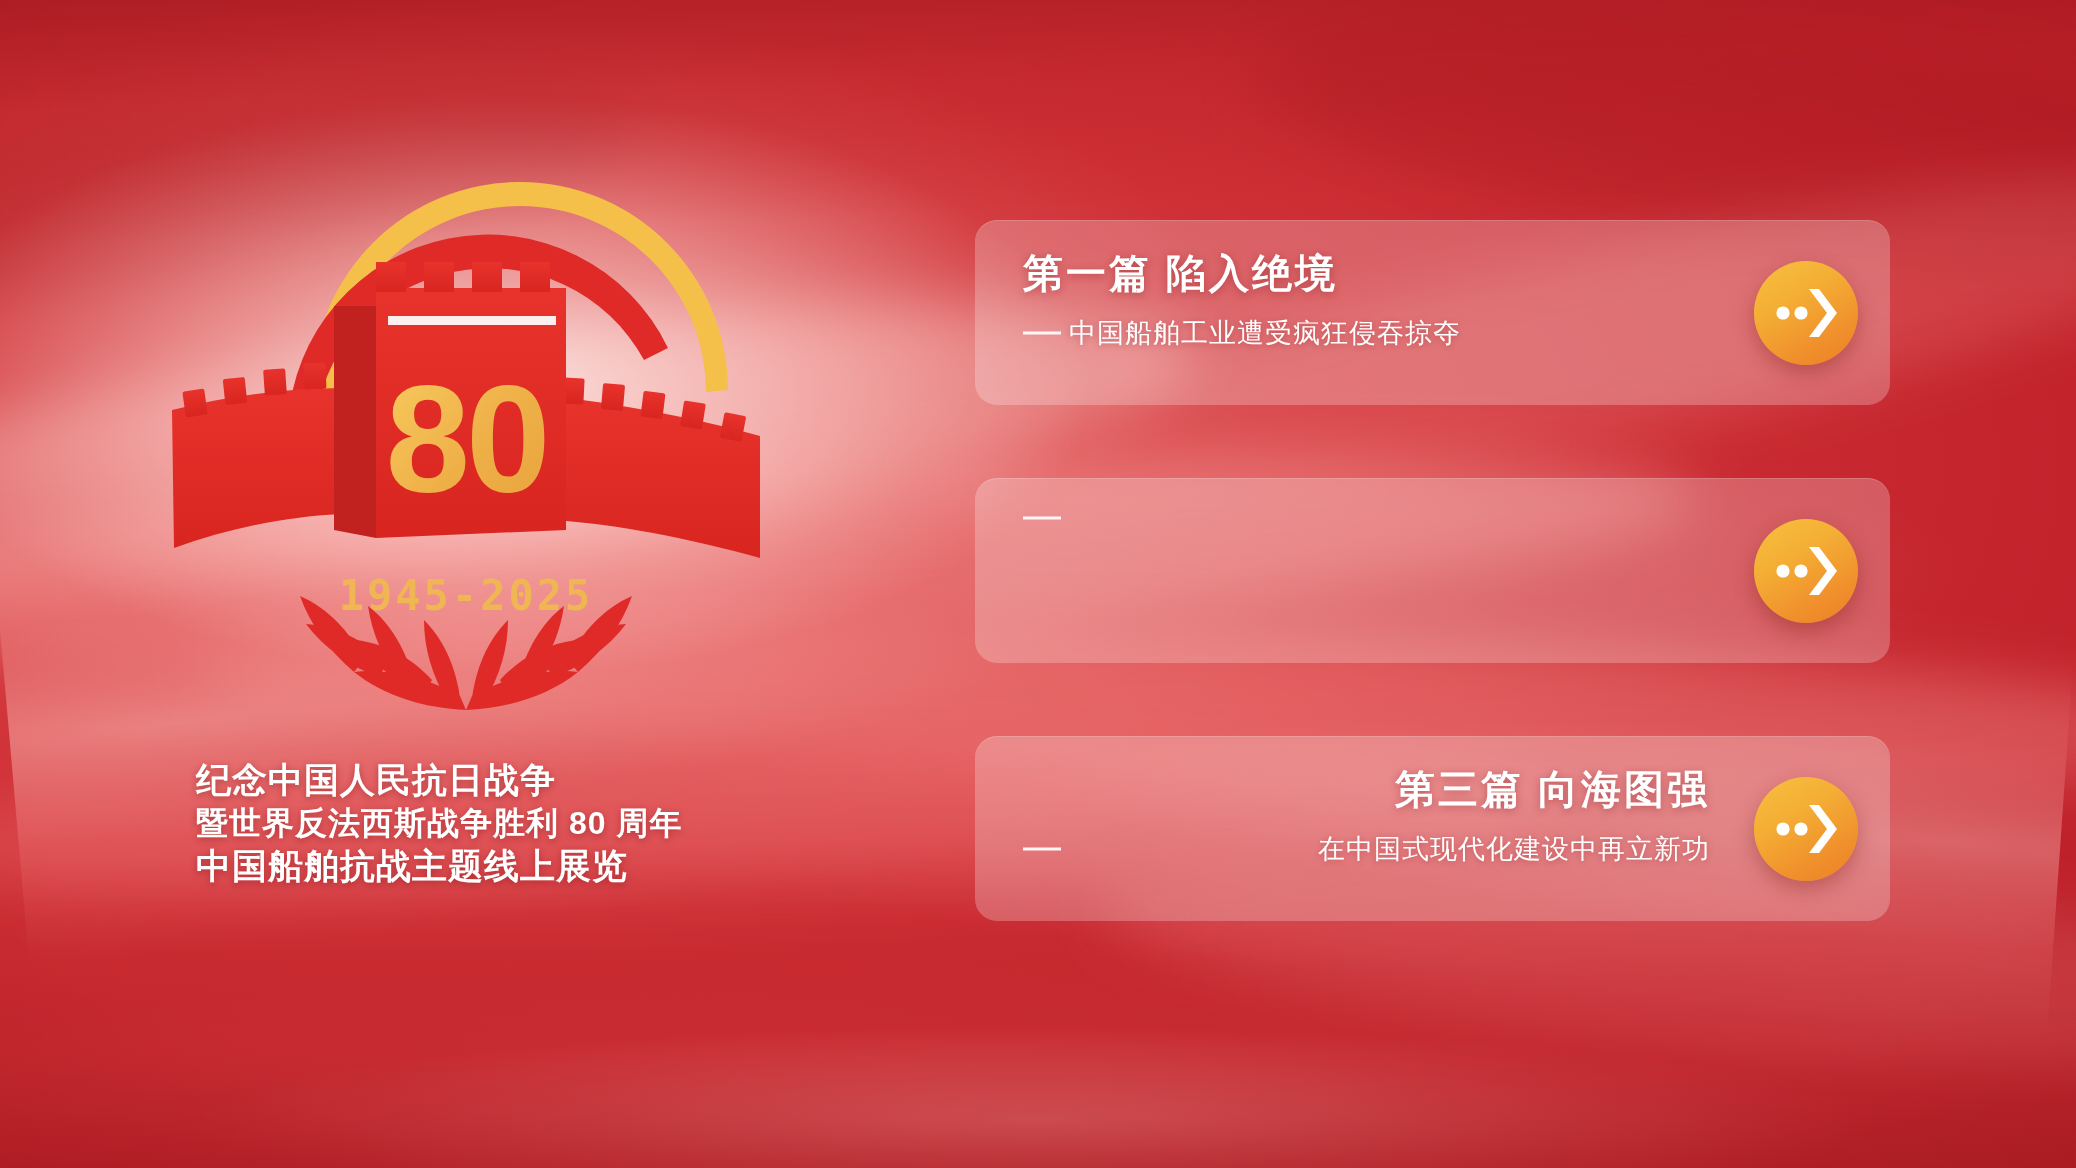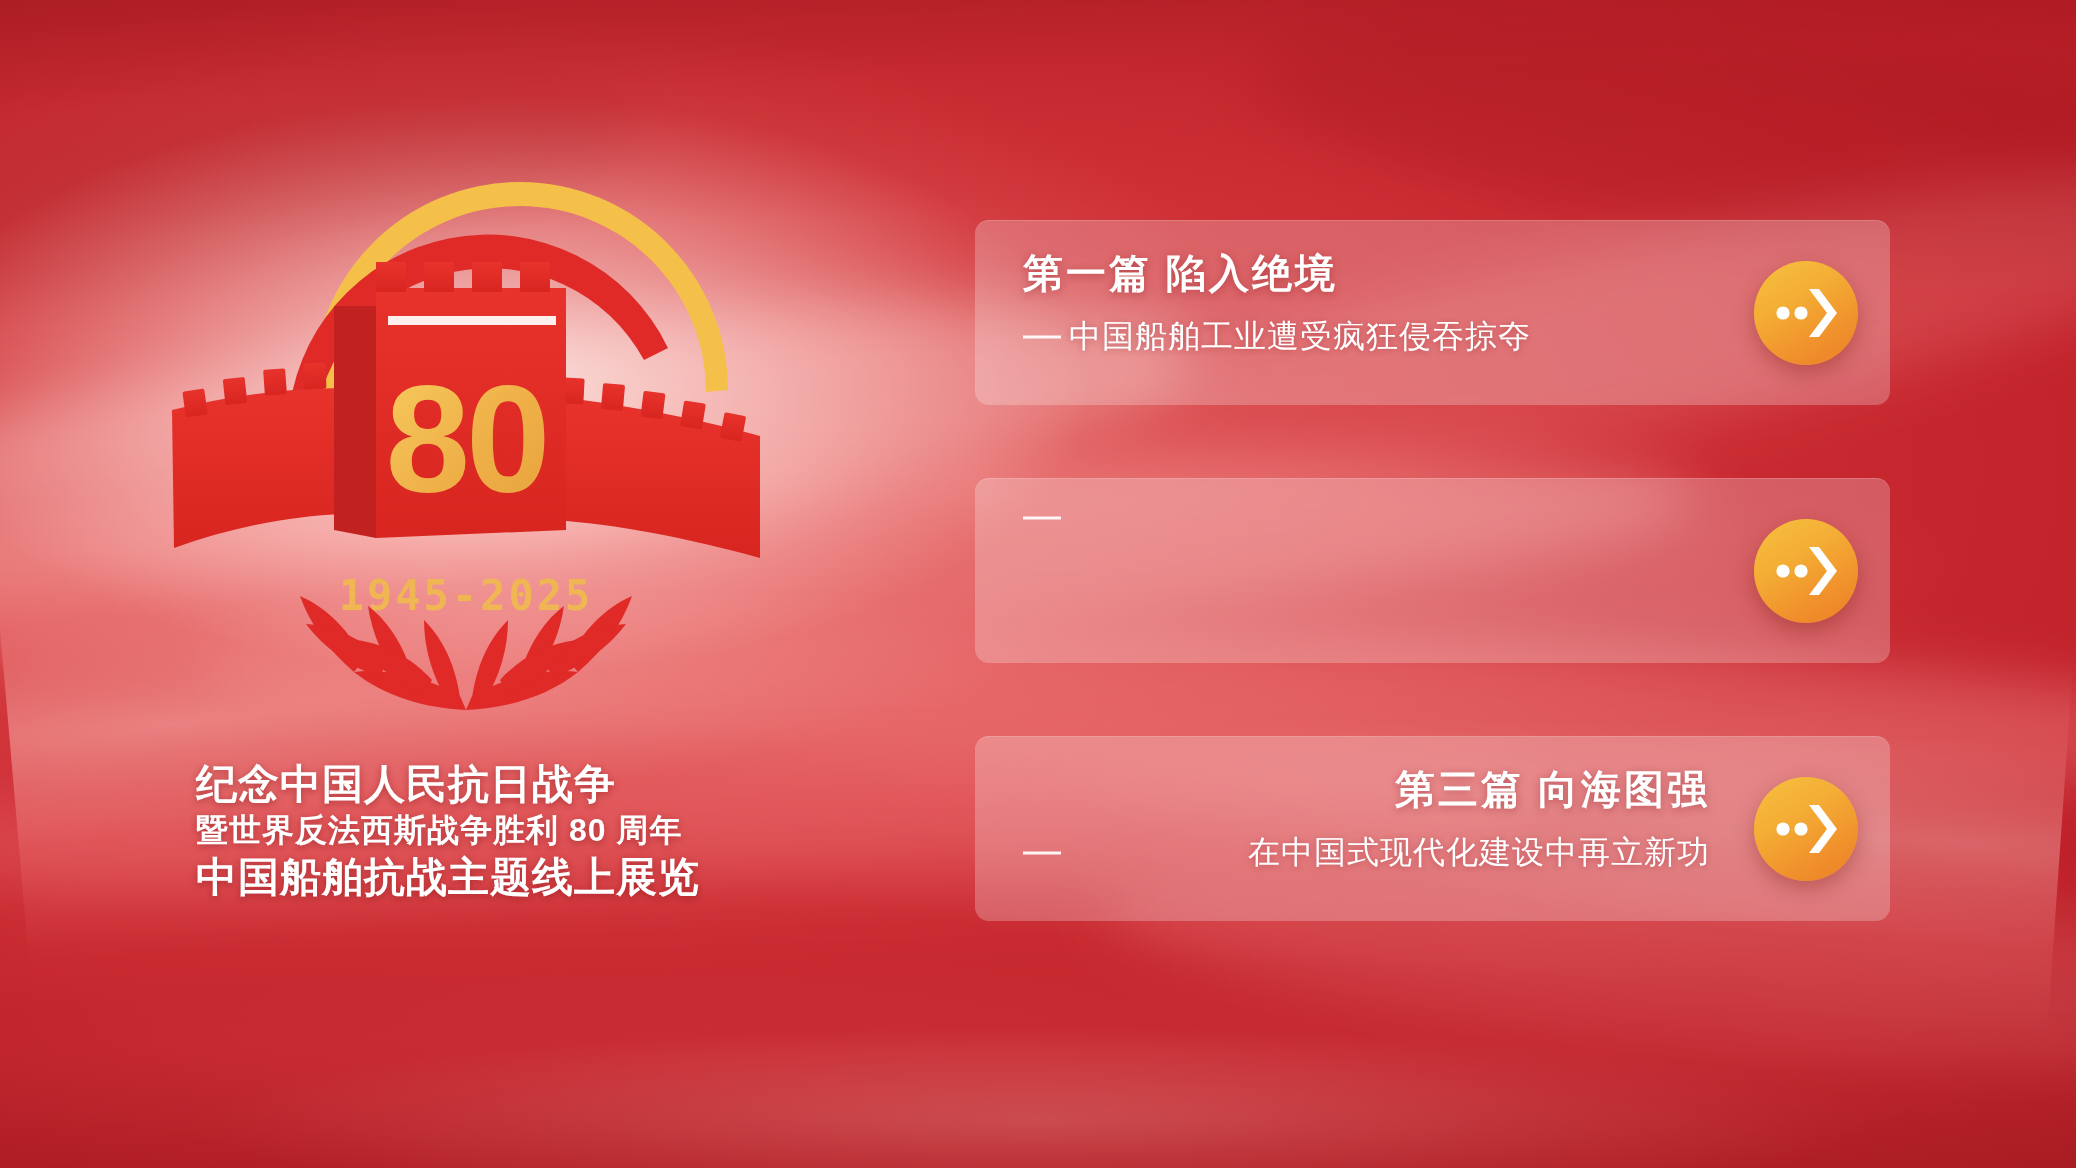--- a/index.html
+++ b/index.html
@@ -70,44 +70,44 @@
   #emblem{ position:absolute; left:148px; top:110px; width:680px; height:660px; }
   #emblem svg{ width:100%; height:100%; display:block; }
 
   
   #headline{
     position:absolute; left:196px; top:758px; width:760px;
     color:#ffffff; font-weight:bold; line-height:1.28;
     letter-spacing:1px;
     text-shadow:0 2px 7px rgba(120,10,15,0.45);
   }
-  #headline .hl{ font-size:41px; white-space:nowrap; }
+  #headline .hl{ font-size:35px; white-space:nowrap; }
   #headline .hl.l2{ font-size:32px; }
 
   
   #cards{ position:absolute; left:975px; top:220px; width:915px; }
   .card{
     position:relative; width:915px; height:185px; margin-bottom:73px;
-    border-radius:14px;
+    border-radius:22px;
     background:rgba(255,255,255,0.245);
     box-shadow:inset 0 1px 0 rgba(255,255,255,0.16);
   }
   .card:last-child{ margin-bottom:0;text-align:right; }
 
   .card-body{
     position:absolute; left:48px; top:26px; right:180px;
     color:#fff;
   }
   .card-title{
     font-size:40px; font-weight:bold; letter-spacing:3px;
     white-space:nowrap;
     text-shadow:0 2px 8px rgba(130,15,20,0.40);
   }
   .card-sub{
-    margin-top:14px; font-size:32px; font-weight:normal;
+    margin-top:14px; font-size:27px; font-weight:normal;
     letter-spacing:1px; white-space:nowrap;
     padding-left:46px; position:relative;
     text-shadow:0 1px 6px rgba(130,15,20,0.35);
   }
   .card-sub .dash{
     position:absolute; left:0; top:50%; width:38px; height:3px;
     background:rgba(255,255,255,0.92); transform:translateY(-50%);
   }
 
   .go-btn{

